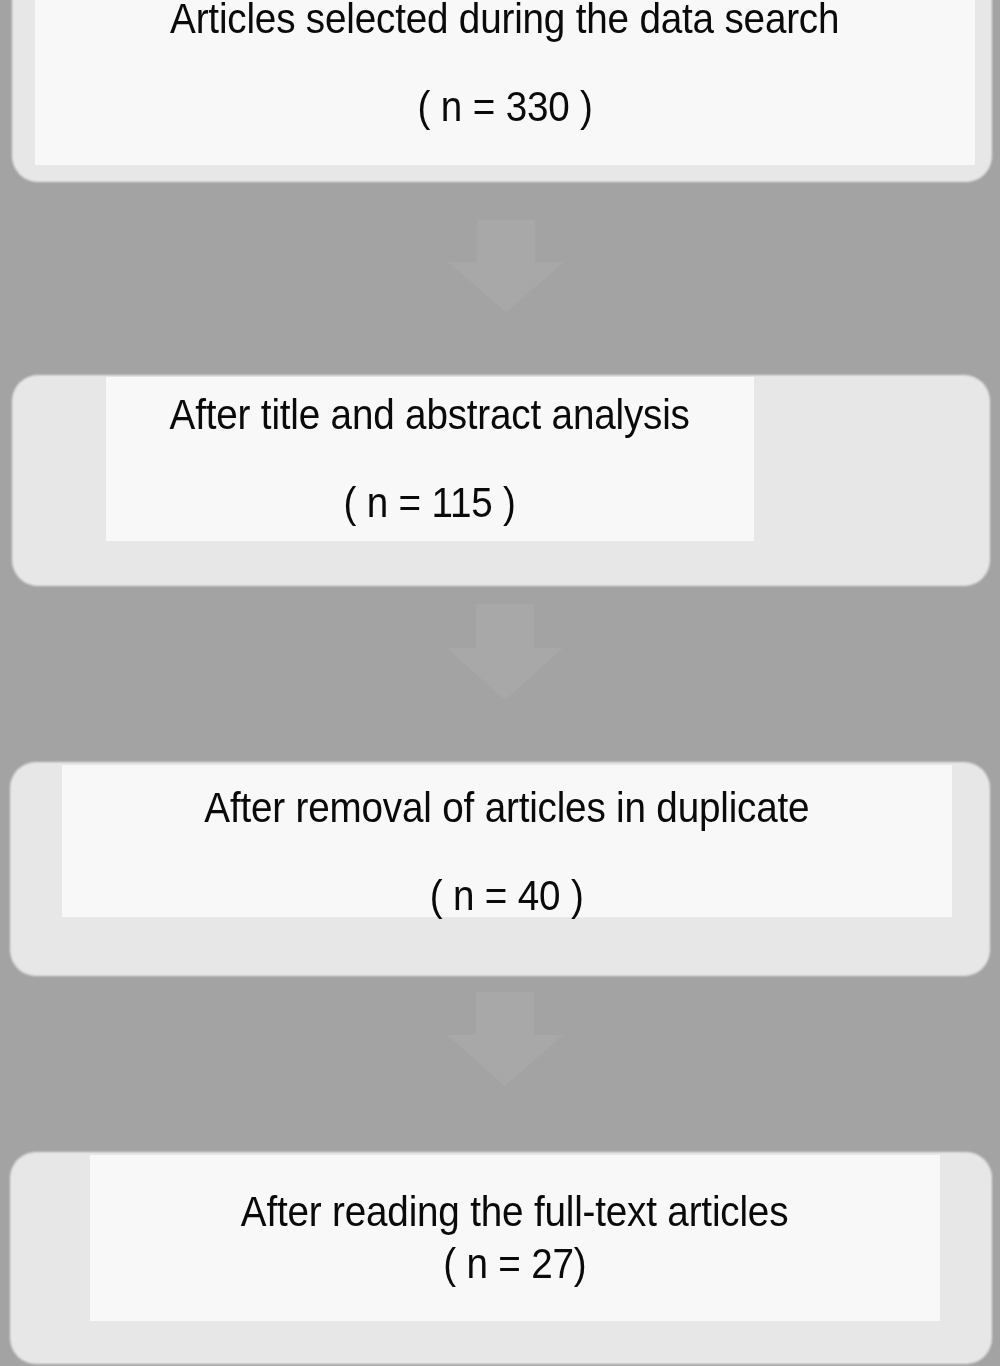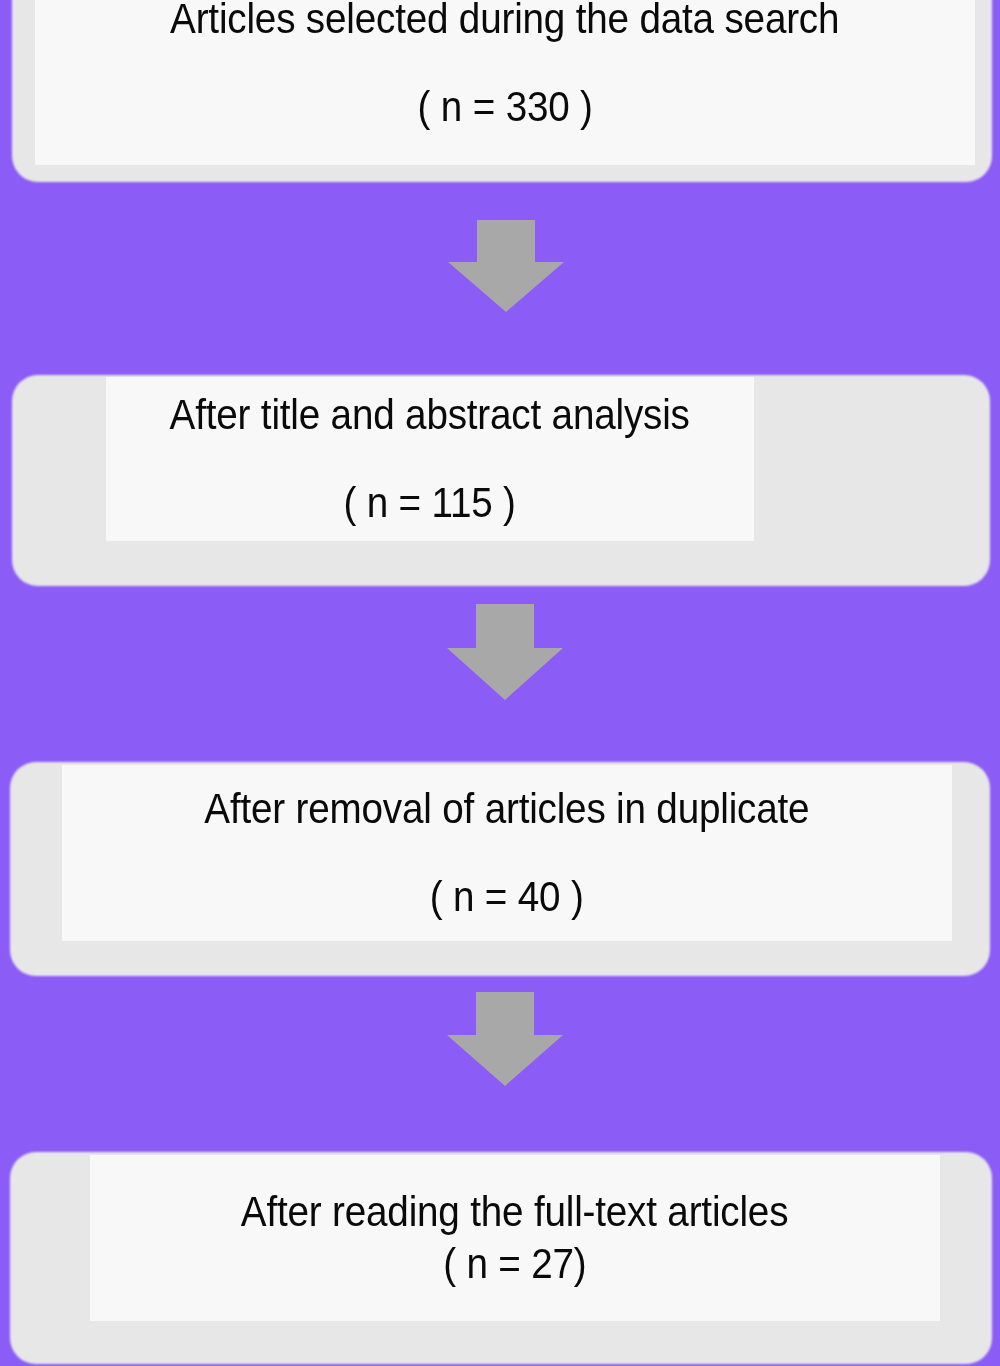--- a/index.html
+++ b/index.html
@@ -11,21 +11,21 @@
     width: 1000px;
     height: 1366px;
     overflow: hidden;
     font-family: "Liberation Sans", "DejaVu Sans", sans-serif;
   }
 
   #flowchart {
     position: relative;
     width: 1000px;
     height: 1366px;
-    background: #8b5cf6;
+    background: #a3a3a3;
   }
 
   
   .stage {
     position: absolute;
   }
 
   
   .stage-shadow {
     position: absolute;
@@ -100,21 +100,21 @@
   </div>
 
   <div class="arrow" style="left:447px; top:604px; width:116px; height:96px;">
     <svg width="116" height="96" viewBox="0 0 116 96" aria-hidden="true">
       <polygon points="29,0 87,0 87,44 116,44 58,96 0,44 29,44" fill="#a8a8a8"></polygon>
     </svg>
   </div>
 
   <div class="stage" style="left:0px; top:762px; width:1000px; height:215px;">
     <div class="stage-shadow" style="left:10px; top:0px; width:980px; height:214px;"></div>
-    <div class="stage-panel" style="left:62px; top:3px; width:890px; height:176px;">
+    <div class="stage-panel" style="left:62px; top:3px; width:890px; height:152px;justify-content:flex-end;">
       <div class="stage-line title">After removal of articles in duplicate</div>
       <div class="gap-wide"></div>
       <div class="stage-line count">( n = 40 )</div>
     </div>
   </div>
 
   <div class="arrow" style="left:447px; top:992px; width:116px; height:94px;">
     <svg width="116" height="94" viewBox="0 0 116 94" aria-hidden="true">
       <polygon points="29,0 87,0 87,43 116,43 58,94 0,43 29,43" fill="#a8a8a8"></polygon>
     </svg>

